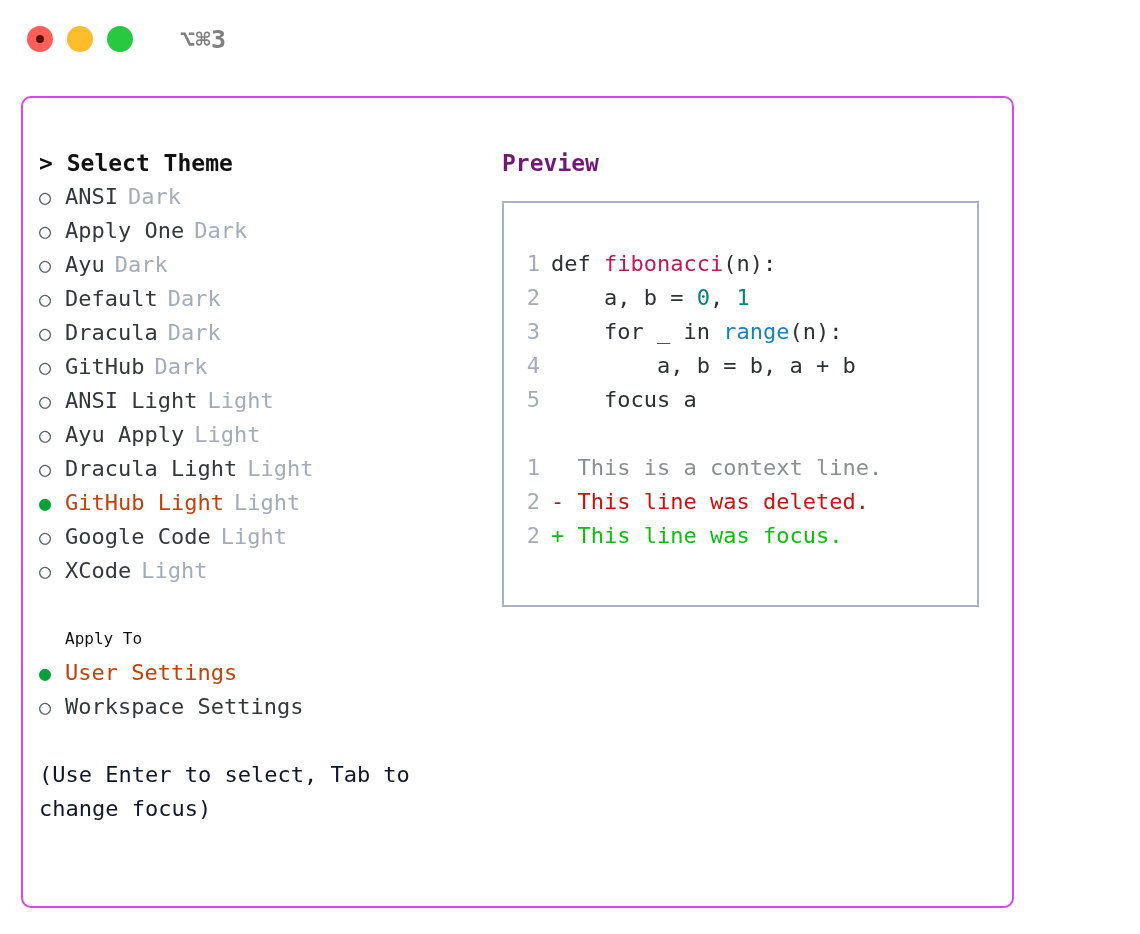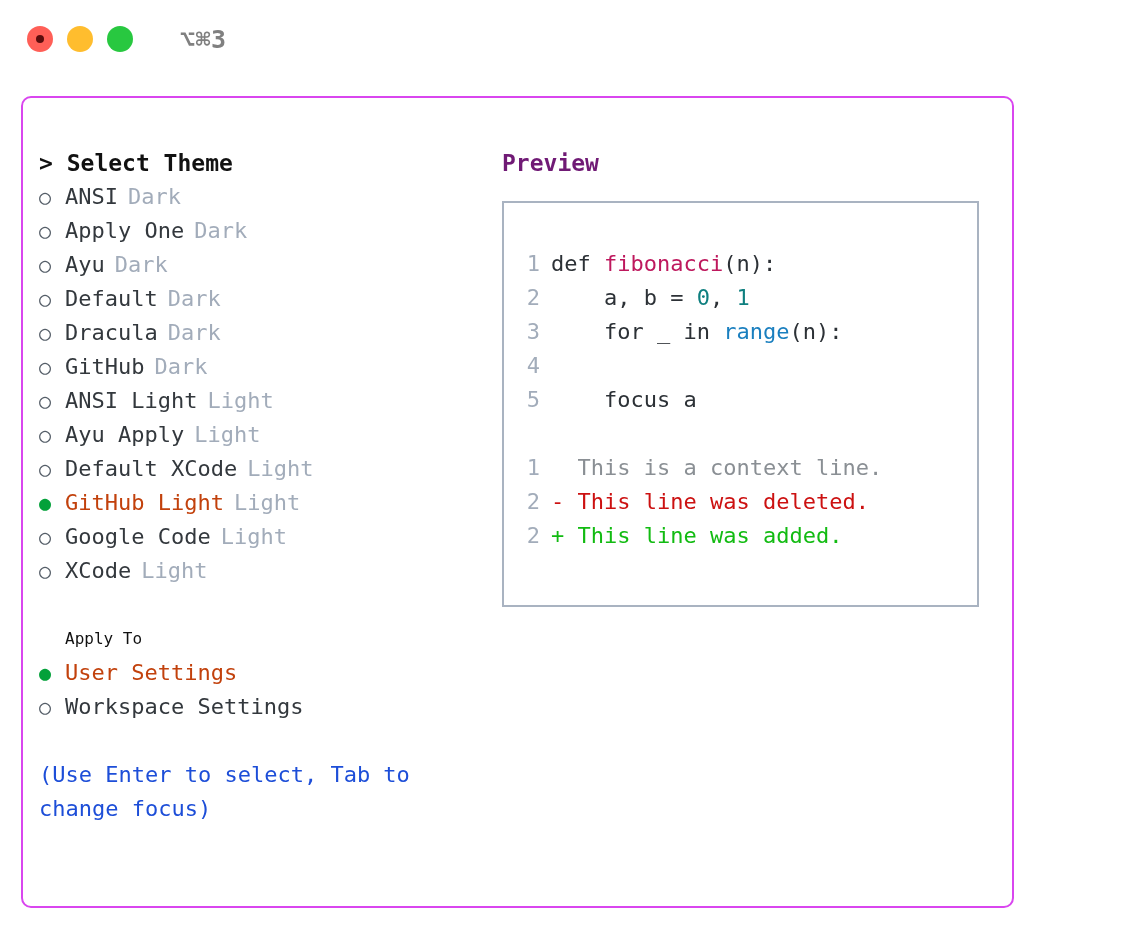--- a/index.html
+++ b/index.html
@@ -123,21 +123,21 @@
     color: #111111;
     line-height: 34px;
     padding-left: 26px;
     white-space: pre;
   }
 
   .hint {
     margin-top: 34px;
     font-size: 22px;
     line-height: 34px;
-    color: #1d4ed8;
+    color: #0f172a;
     width: 410px;
     white-space: pre-wrap;
   }
 
   
   .right-col {
     position: absolute;
     left: 479px;
     top: 48px;
     width: 490px;
@@ -203,21 +203,21 @@
       <div class="list-title">&gt; Select Theme</div>
       <div id="theme-items">
           <div class="opt-row"><span class="bullet">○</span><span class="opt-label">ANSI</span><span class="opt-tag">Dark</span></div>
           <div class="opt-row"><span class="bullet">○</span><span class="opt-label">Apply One</span><span class="opt-tag">Dark</span></div>
           <div class="opt-row"><span class="bullet">○</span><span class="opt-label">Ayu</span><span class="opt-tag">Dark</span></div>
           <div class="opt-row"><span class="bullet">○</span><span class="opt-label">Default</span><span class="opt-tag">Dark</span></div>
           <div class="opt-row"><span class="bullet">○</span><span class="opt-label">Dracula</span><span class="opt-tag">Dark</span></div>
           <div class="opt-row"><span class="bullet">○</span><span class="opt-label">GitHub</span><span class="opt-tag">Dark</span></div>
           <div class="opt-row"><span class="bullet">○</span><span class="opt-label">ANSI Light</span><span class="opt-tag">Light</span></div>
           <div class="opt-row"><span class="bullet">○</span><span class="opt-label">Ayu Apply</span><span class="opt-tag">Light</span></div>
-          <div class="opt-row"><span class="bullet">○</span><span class="opt-label">Default XCode</span><span class="opt-tag">Light</span></div>
+          <div class="opt-row"><span class="bullet">○</span><span class="opt-label">Dracula Light</span><span class="opt-tag">Light</span></div>
           <div class="opt-row selected"><span class="bullet">●</span><span class="opt-label">GitHub Light</span><span class="opt-tag">Light</span></div>
           <div class="opt-row"><span class="bullet">○</span><span class="opt-label">Google Code</span><span class="opt-tag">Light</span></div>
           <div class="opt-row"><span class="bullet">○</span><span class="opt-label">XCode</span><span class="opt-tag">Light</span></div>
         </div>
 
       <div class="section-gap"></div>
       <div class="section-title">Apply To</div>
       <div id="apply-items">
           <div class="opt-row selected"><span class="bullet">●</span><span class="opt-label">User Settings</span></div>
           <div class="opt-row"><span class="bullet">○</span><span class="opt-label">Workspace Settings</span></div>
@@ -226,26 +226,26 @@
       <div class="hint">(Use Enter to select, Tab to change focus)</div>
     </div>
 
     <div class="right-col">
       <div class="preview-title">Preview</div>
       <div class="preview-box">
         <div id="code-block">
             <div class="code-line"><span class="lineno">1</span><span class="code-text">def </span><span class="tok-fn">fibonacci</span><span class="code-text">(n):</span></div>
             <div class="code-line"><span class="lineno">2</span><span class="code-text">    a, b = </span><span class="tok-num">0</span><span class="code-text">, </span><span class="tok-num">1</span></div>
             <div class="code-line"><span class="lineno">3</span><span class="code-text">    for _ in </span><span class="tok-call">range</span><span class="code-text">(n):</span></div>
-            <div class="code-line"><span class="lineno">4</span></div>
+            <div class="code-line"><span class="lineno">4</span><span class="code-text">        a, b = b, a + b</span></div>
             <div class="code-line"><span class="lineno">5</span><span class="code-text">    focus a</span></div>
           </div>
         <div class="blank-line"></div>
         <div id="diff-block">
             <div class="code-line"><span class="lineno">1</span><span class="diff-ctx">  </span><span class="diff-ctx">This is a context line.</span></div>
             <div class="code-line"><span class="lineno">2</span><span class="diff-del">- </span><span class="diff-del">This line was deleted.</span></div>
-            <div class="code-line"><span class="lineno">2</span><span class="diff-add">+ </span><span class="diff-add">This line was added.</span></div>
+            <div class="code-line"><span class="lineno">2</span><span class="diff-add">+ </span><span class="diff-add">This line was focus.</span></div>
           </div>
       </div>
     </div>
 
   </div>
 </div>
 
 </body></html>

